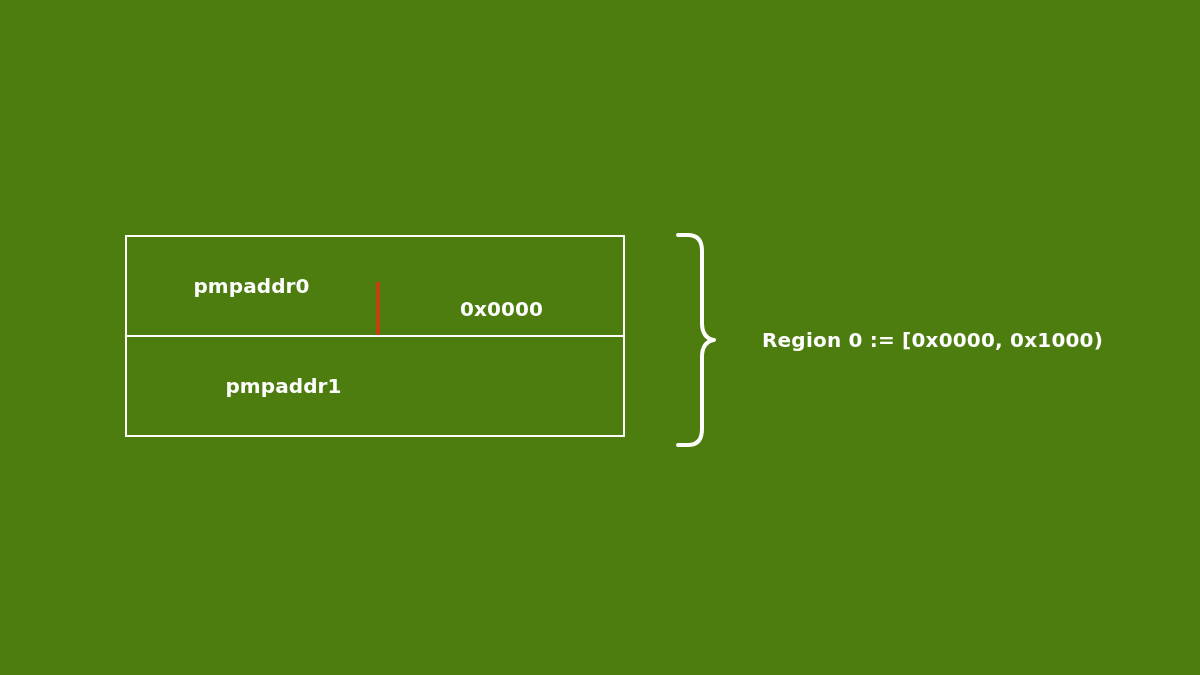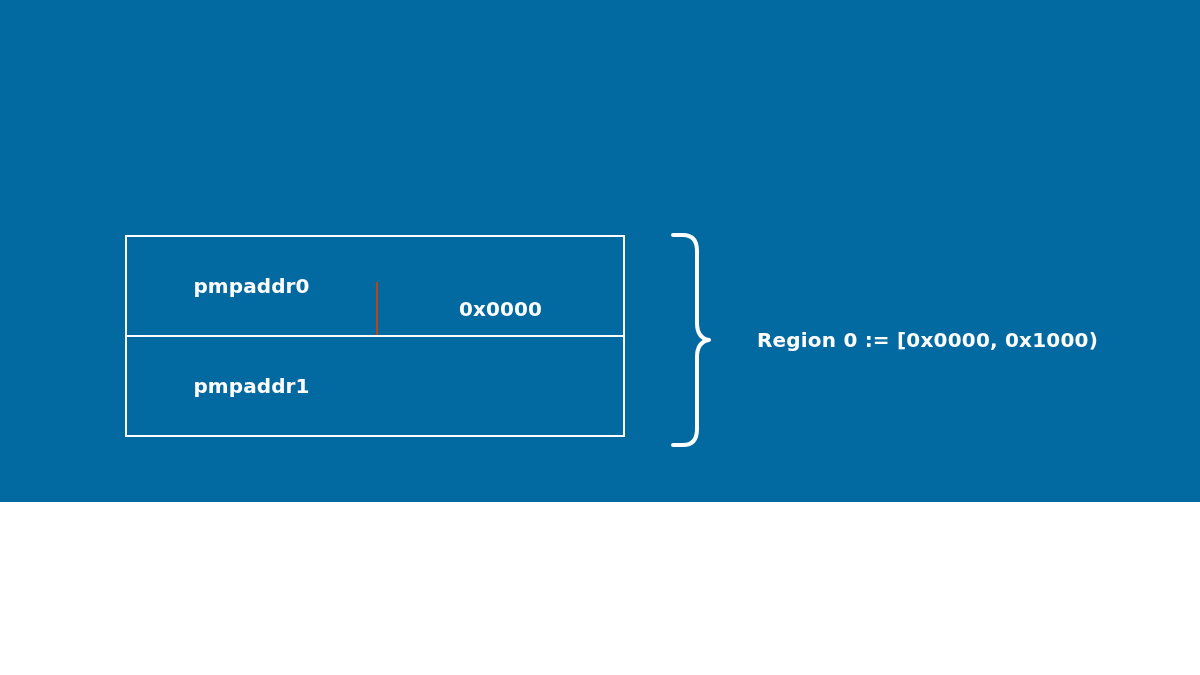--- a/index.html
+++ b/index.html
@@ -9,22 +9,22 @@
   }
   body {
     width: 1200px;
     height: 675px;
     overflow: hidden;
     font-family: "DejaVu Sans", "Liberation Sans", sans-serif;
   }
   #slide {
     position: relative;
     width: 1200px;
-    height: 502px;
-    background: #0369a1;
+    height: 675px;
+    background: #4d7c0f;
   }
 
   
   #pmp-table {
     position: absolute;
     left: 125px;
     top: 235px;
     width: 500px;
     height: 202px;
     box-sizing: border-box;
@@ -32,53 +32,53 @@
     display: flex;
     flex-direction: column;
   }
   .table-row {
     display: flex;
     flex: 1 1 0;
     min-height: 0;
   }
   #pmp-table .table-row + .table-row {
     border-top: 2px solid #fdfdfd;
+    padding-left: 32px;
   }
   .cell {
     display: flex;
     align-items: center;
     justify-content: center;
     box-sizing: border-box;
     color: #fdfdfd;
     font-size: 20px;
     font-weight: 700;
     letter-spacing: 0.1px;
     white-space: nowrap;
     line-height: 1;
   }
   .cell-name {
     width: 249px;
     flex: 0 0 249px;
   }
   .cell-value {
     flex: 1 1 auto;
-    border-left: 2px solid #c2410c;
+    border-left: 4px solid #c2410c;
     margin-top: 45px;
   }
 
   
   #region-annotation {
     position: absolute;
     left: 668px;
     top: 228px;
     width: 430px;
     height: 224px;
     display: flex;
     align-items: center;
-    justify-content: flex-end;
   }
   #region-brace {
     flex: 0 0 auto;
     width: 50px;
     height: 214px;
     display: block;
   }
   #region-label {
     margin-left: 44px;
     color: #fdfdfd;

